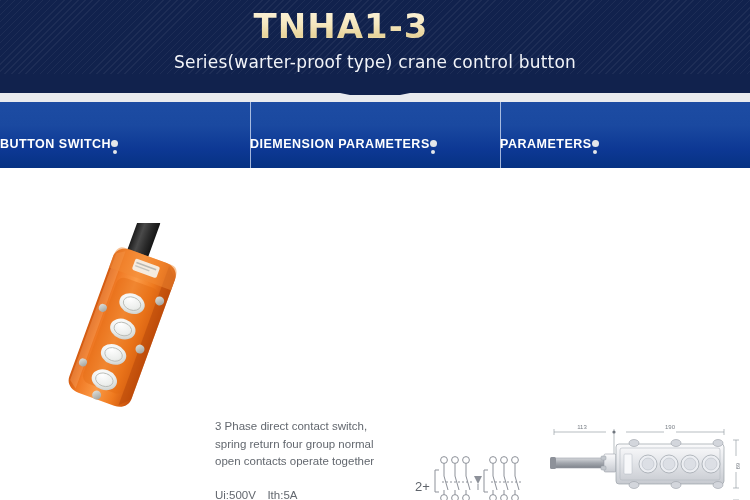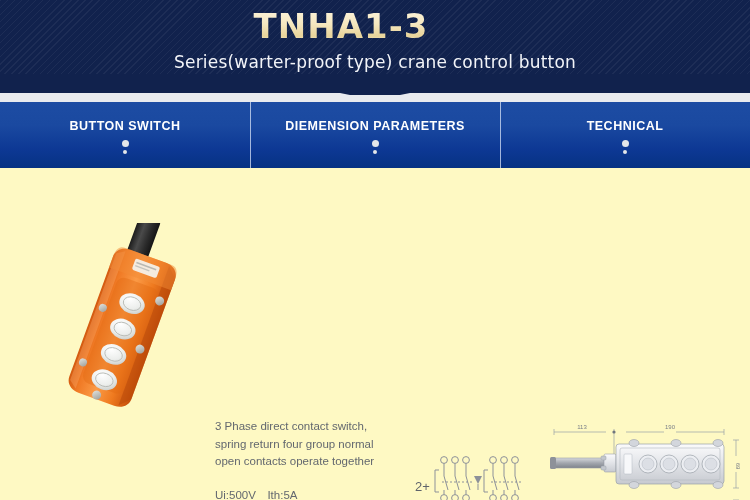--- a/index.html
+++ b/index.html
@@ -53,41 +53,41 @@
   }
 
   
   .tabbar{
     position:absolute; left:0; top:102px; width:750px; height:66px;
     background:linear-gradient(180deg,#1d4ca3 0%, #1a49a0 35%, #0d3894 72%, #063283 100%);
     display:flex;
   }
   .tab{
     flex:1 1 0; position:relative;
-    display:flex; flex-direction:column; align-items:center;
+    display:flex; flex-direction:row; align-items:center;
     padding-top:17px;
     cursor:pointer;
   }
   .tab + .tab::before{
     content:""; position:absolute; left:0; top:0; width:1px; height:66px;
     background:rgba(215,225,245,0.75);
   }
   .tab-label{
     color:#ffffff; font-size:12.5px; font-weight:bold; letter-spacing:0.5px;
     white-space:nowrap;
     font-family:"Liberation Sans", sans-serif;
   }
   .dots{ margin-top:7px; display:flex; flex-direction:column; align-items:center; }
   .dot-big{ width:7px; height:7px; border-radius:50%; background:#e3e6ea; }
   .dot-small{ width:4px; height:4px; border-radius:50%; background:#e3e6ea; margin-top:3px; }
 
   
   .content{
     position:absolute; left:0; top:168px; width:750px; height:332px;
-    background:#fef9c3;
+    background:#ffffff;
     padding-left:35px;
   }
 
   
   .product{ position:absolute; left:45px; top:55px; width:160px; height:200px; }
 
   
   .spec{
     position:absolute; left:215px; top:250px; width:165px;
     font-size:11.5px; line-height:17.5px; color:#63686f;
@@ -138,21 +138,21 @@
   <div class="tab">
     <div class="tab-label">DIEMENSION PARAMETERS</div>
     <div class="dots">
       <div class="dot-big"></div>
       <div class="dot-small"></div>
     </div>
   </div>
 
 
   <div class="tab">
-    <div class="tab-label">TECHNICAL</div>
+    <div class="tab-label">PARAMETERS</div>
     <div class="dots">
       <div class="dot-big"></div>
       <div class="dot-small"></div>
     </div>
   </div>
 
 </div>
 
 <div class="content">
 

